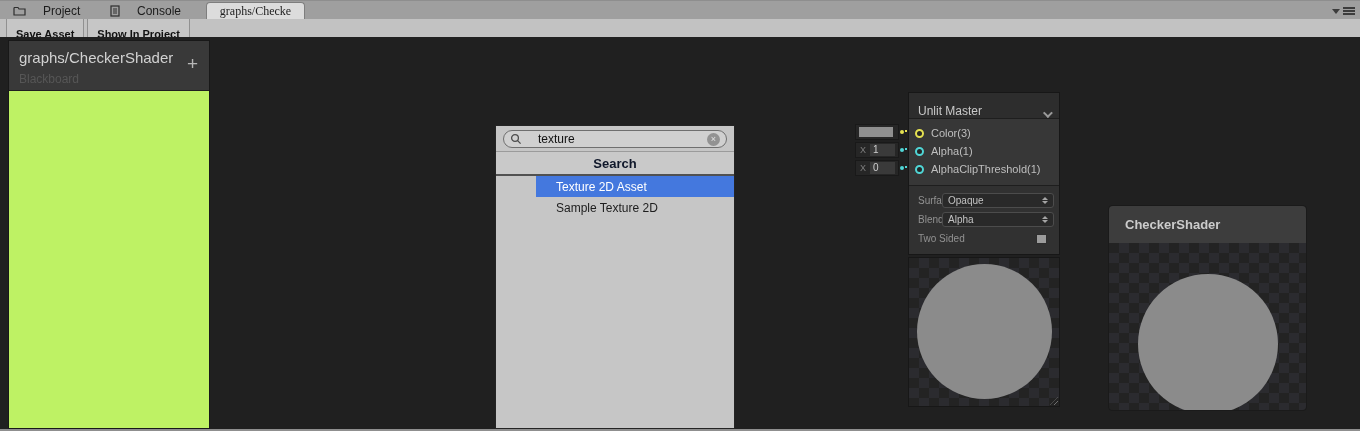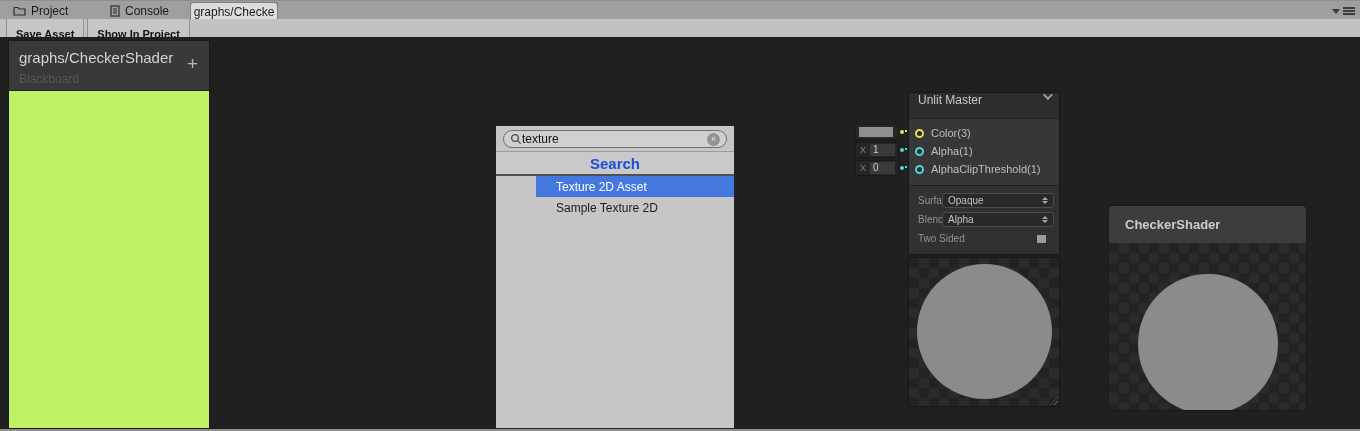--- a/index.html
+++ b/index.html
@@ -6,26 +6,26 @@
   html,body { margin:0; padding:0; }
   body {
     width:1360px; height:431px; position:relative; overflow:hidden;
     font-family:"Liberation Sans", sans-serif; background:#202020;
   }
 
   
   .tabbar { position:absolute; top:0; left:0; right:0; height:19px;
     background:#9f9f9f; border-top:1px solid #8e8e8e; }
   .tab { position:absolute; top:1px; height:18px; display:flex; align-items:center;
-    gap:5px; font-size:12px; color:#1c1c1c; padding:0 7px; cursor:default; }
+    gap:17px; font-size:12px; color:#1c1c1c; padding:0 7px; cursor:default; }
   .tab.active { background:#dcdcdc; border:1px solid #7e7e7e; border-bottom:none;
     border-radius:4px 4px 0 0; justify-content:center; }
   .tab-project { left:6px; }
   .tab-console { left:103px; }
-  .tab-graphs  { left:190px; width:88px; }
+  .tab-graphs  { left:206px; width:99px;font-family:Liberation Serif, serif; }
   .winmenu { position:absolute; right:5px; top:6px; display:flex; align-items:center; gap:3px; }
   .winmenu .tri { width:0; height:0; border-left:4px solid transparent;
     border-right:4px solid transparent; border-top:5px solid #3c3c3c; }
   .winmenu .bars { width:12px; height:8px;
     background:linear-gradient(#3c3c3c 0 2px, transparent 2px 3px, #3c3c3c 3px 5px, transparent 5px 6px, #3c3c3c 6px 8px); }
 
   
   .toolbar { position:absolute; top:19px; left:0; right:0; height:30px;
     background:#c2c2c2; border-bottom:1px solid #5d5d5d; display:flex; align-items:stretch; }
   .tbtn { display:flex; align-items:center; padding:0 9px; font-size:11px; font-weight:700;
@@ -46,32 +46,32 @@
   .bb-add { position:absolute; right:11px; top:13px; font-size:19px; color:#b7b7b7; line-height:19px; cursor:default; }
 
   
   .searcher { position:absolute; left:495px; top:88px; width:240px; bottom:2px;
     background:#c6c6c6; border:1px solid #242424; z-index:10; }
   .search-row { height:26px; border-bottom:1px solid #9b9b9b; position:relative; }
   .search-field { position:absolute; left:7px; right:7px; top:4px; height:18px;
     background:#d0d0d0; border:1px solid #6f6f6f; border-radius:9px;
     display:flex; align-items:center; padding:0 6px; }
   .search-field input { flex:1; border:none; background:transparent; outline:none;
-    font-family:"Liberation Sans", sans-serif; font-size:12px; color:#111; padding:0; margin-left:0; min-width:0; }
+    font-family:"Liberation Sans", sans-serif; font-size:12px; color:#111; padding:0; margin-left:16px; min-width:0; }
   .clear-btn { width:13px; height:13px; border-radius:50%; background:#929292; color:#e2e2e2;
     font-size:9px; line-height:13px; text-align:center; flex:0 0 auto; }
   .search-header { height:24px; display:flex; align-items:center; justify-content:center;
-    font-size:15px; font-weight:700; color:#1d4ed8; border-bottom:2px solid #515151; background:#c9c9c9; }
+    font-size:13px; font-weight:700; color:#0f172a; border-bottom:2px solid #515151; background:#c9c9c9; }
   .result { height:21px; display:flex; align-items:center; padding-left:20px; font-size:12px; color:#1d1d1d;margin-left:40px; }
   .result.selected { background:var(--selection-blue,#4478de); color:#fff; }
 
   
   .unlit-node { position:absolute; left:908px; top:55px; width:152px; }
   .node-main { border:1px solid #171717; background:#303030; }
-  .node-header { height:26px; display:flex; align-items:flex-start; padding:0 9px;
+  .node-header { height:26px; display:flex; align-items:flex-end; padding:0 9px;
     font-size:12px; color:#c9c9c9; background:#2d2d2d; border-bottom:1px solid #1e1e1e; }
   .chev { margin-left:auto; width:7px; height:7px; border-right:2px solid #9a9a9a;
     border-bottom:2px solid #9a9a9a; transform:rotate(45deg) translateY(-2px); }
   .ports { background:#373737; padding:5px 0 7px 0; border-bottom:1px solid #1e1e1e; }
   .port-row { height:18px; display:flex; align-items:center; padding-left:6px; gap:7px;
     font-size:11px; color:#bfbfbf; }
   .ring { width:9px; height:9px; border-radius:50%; border:2px solid #fff; background:#262626; flex:0 0 auto; }
   .ring.yellow { border-color:var(--port-yellow,#e5e151); }
   .ring.cyan   { border-color:var(--port-cyan,#50d6d6); }
   .settings { background:#313131; padding:5px 5px 6px 9px; }

